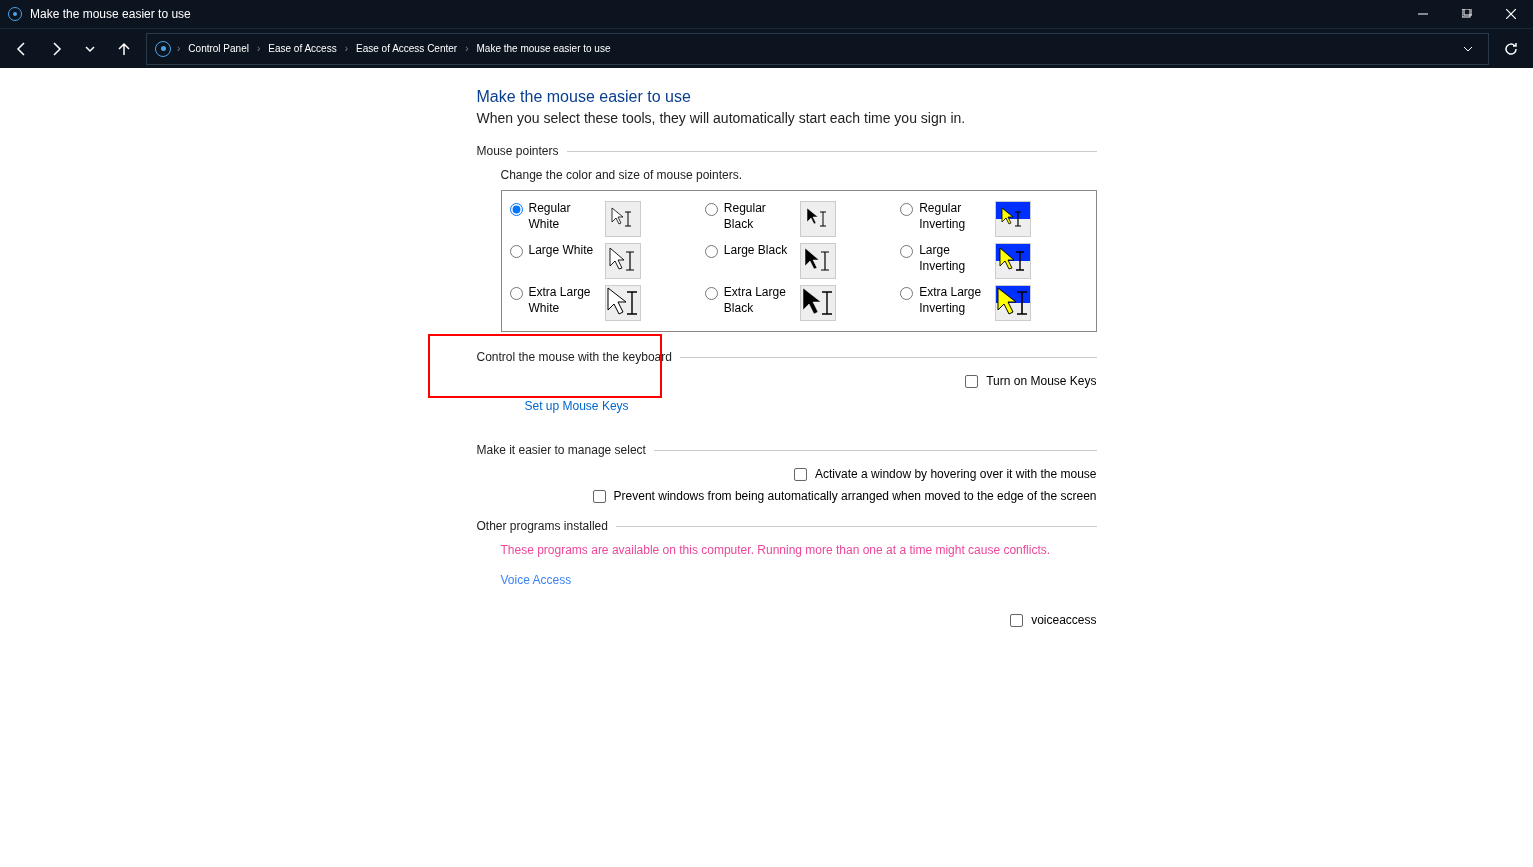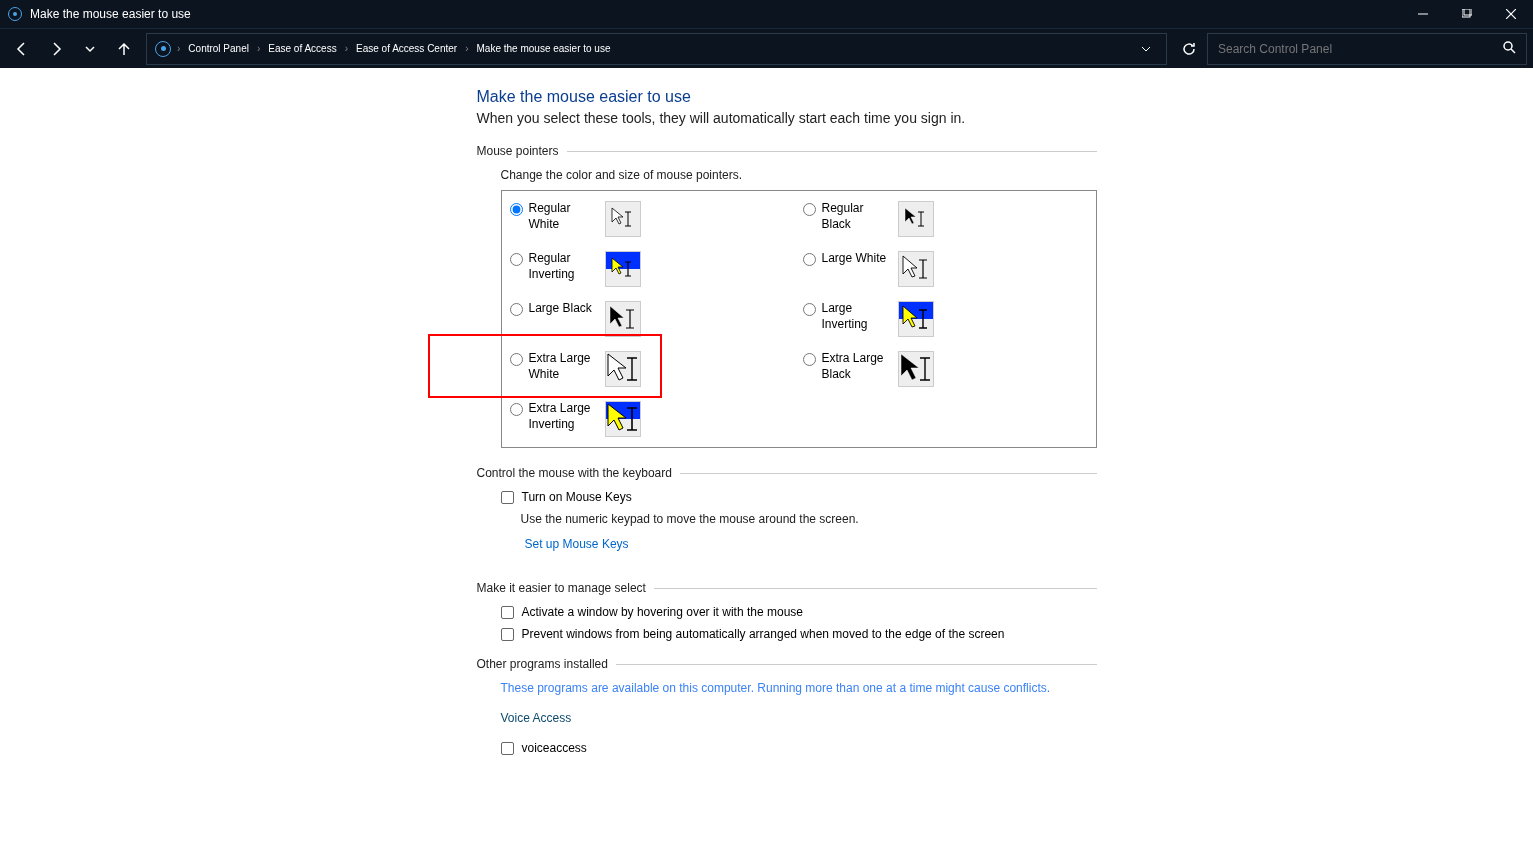--- a/index.html
+++ b/index.html
@@ -34,40 +34,40 @@
 .inner { width: 620px; margin-left: 40px;}
 
 h1.page-title { color: #0a3e8f; font-size: 16px; font-weight: 400; margin-bottom: 4px; }
 .page-subtitle { font-size: 14px; color: #222; margin-bottom: 18px; }
 
 .section-header { font-size: 12px; color: #222; display: flex; align-items: center; margin-bottom: 10px; }
 .section-header .line { flex: 1; height: 1px; background: #ccc; margin-left: 8px; }
 
 .section-desc { font-size: 12px; color: #222; margin-left: 24px; margin-bottom: 8px; }
 
-.pointer-box { border: 1px solid #888; margin-left: 24px; padding: 10px 8px; display: grid; grid-template-columns: repeat(2, 1fr); gap: 14px 8px; margin-bottom: 18px; }
+.pointer-box { border: 1px solid #888; margin-left: 24px; padding: 10px 8px; display: grid; grid-template-columns: repeat(3, 1fr); gap: 6px 8px; margin-bottom: 18px; }
 .pointer-opt { display: flex; align-items: flex-start; gap: 6px; }
 .pointer-opt input[type=radio]{ margin-top: 2px; }
 .pointer-label { font-size: 12px; line-height: 1.3; width: 70px; }
 .pointer-preview { width: 36px; height: 36px; background: #eee; border:1px solid #ccc; display:flex; align-items:center; justify-content:center; position:relative;}
 .pointer-preview.inv { background: linear-gradient(to bottom, #0030ff 50%, #eee 50%); }
 .pointer-preview svg { overflow: visible; }
 
-.checkbox-row { display: flex; align-items: center; gap: 8px; font-size: 12px; margin-left: 24px; margin-bottom: 8px; }
+.checkbox-row { display: flex; align-items: center; gap: 8px; font-size: 12px; margin-left: 24px; margin-bottom: 8px; justify-content: flex-end; }
 .checkbox-row input[type=checkbox]{ width: 13px; height: 13px; appearance:none; border:1px solid #666; border-radius:2px;}
 .sub-desc { font-size: 12px; margin-left: 44px; margin-bottom: 8px; color:#222;}
 .link { color: #0066cc; font-size: 12px; margin-left: 48px; display: inline-block; margin-bottom: 14px; cursor:pointer;}
 
 .section-block { margin-bottom: 16px; }
 
 .highlight-box { position: absolute; border: 2.5px solid #ff0000; left: 428px; top: 334px; width: 234px; height: 64px; pointer-events: none; z-index: 999; }
 
 .see-also-link { color: #0066cc; font-size: 12px; margin-left: 24px; display: block; margin-bottom: 6px; cursor:pointer;}
-.program-desc { font-size: 12px; margin-left: 24px; margin-bottom: 16px; color:#3b82f6;}
-.voice-label { font-size: 12px; margin-left: 24px; margin-bottom: 16px; color:#0c4a6e;}
+.program-desc { font-size: 12px; margin-left: 24px; margin-bottom: 16px; color:#ec4899;}
+.voice-label { font-size: 12px; margin-left: 24px; margin-bottom: 26px; color:#3b82f6;}
 </style>
 </head>
 <body>
 
 <div class="titlebar">
   <span class="icon"></span>
   <span class="titlebar-title">Make the mouse easier to use</span>
   <div class="titlebar-controls">
     <div class="titlebar-btn">
       <svg width="10" height="10">
@@ -125,29 +125,20 @@
       <svg width="12" height="12">
           <path d="M2 4 L6 8 L10 4" stroke="#fff" fill="none"></path>
         </svg>
     </span>
   </div>
   <div class="refresh-btn">
     <svg width="16" height="16" stroke="#fff" fill="none" stroke-width="1.5">
         <path d="M13 8 A5 5 0 1 1 11.5 4.5 M13 2 L13 5 L10 5"></path>
       </svg>
   </div>
-  <div class="search-box">
-    <input placeholder="Search Control Panel" style="">
-    <span class="search-icon">
-      <svg width="14" height="14" stroke="#fff" fill="none" stroke-width="1.5">
-          <circle cx="6" cy="6" r="4"></circle>
-          <line x1="9" y1="9" x2="13" y2="13"></line>
-        </svg>
-    </span>
-  </div>
 </div>
 
 <div class="content">
   <div class="inner">
     <h1 class="page-title">Make the mouse easier to use</h1>
     <p class="page-subtitle">When you select these tools, they will automatically start each time you sign in.</p>
 
     <div class="section-block">
       <div class="section-header">
         <span>Mouse pointers</span>
@@ -253,21 +244,20 @@
 
     <div class="section-block">
       <div class="section-header">
         <span>Control the mouse with the keyboard</span>
           <span class="line"></span>
       </div>
       <label class="checkbox-row">
         <input type="checkbox" style="">
         <span>Turn on Mouse Keys</span>
       </label>
-      <p class="sub-desc">Use the numeric keypad to move the mouse around the screen.</p>
       <a class="link">Set up Mouse Keys</a>
     </div>
 
     <div class="section-block">
       <div class="section-header">
         <span>Make it easier to manage select</span>
           <span class="line"></span>
       </div>
       <label class="checkbox-row">
         <input type="checkbox" style="">

